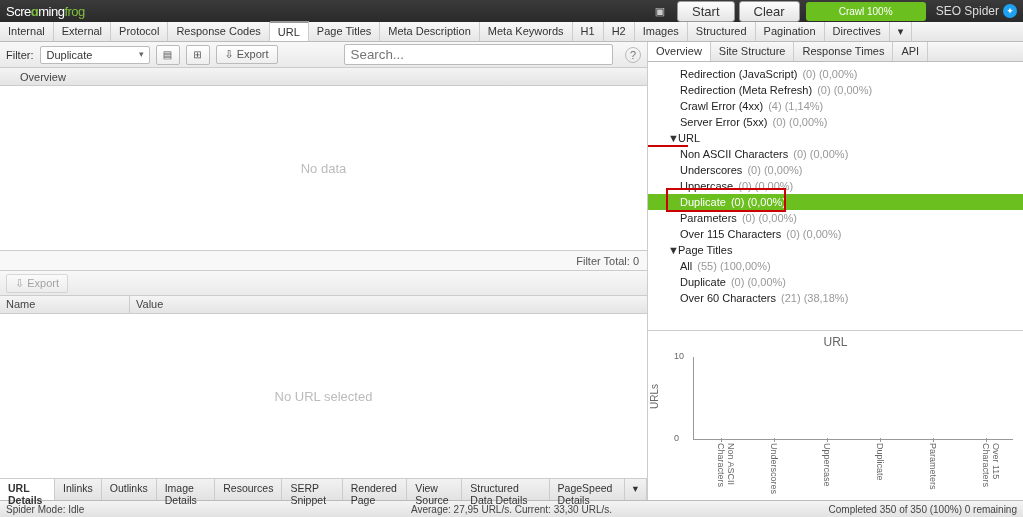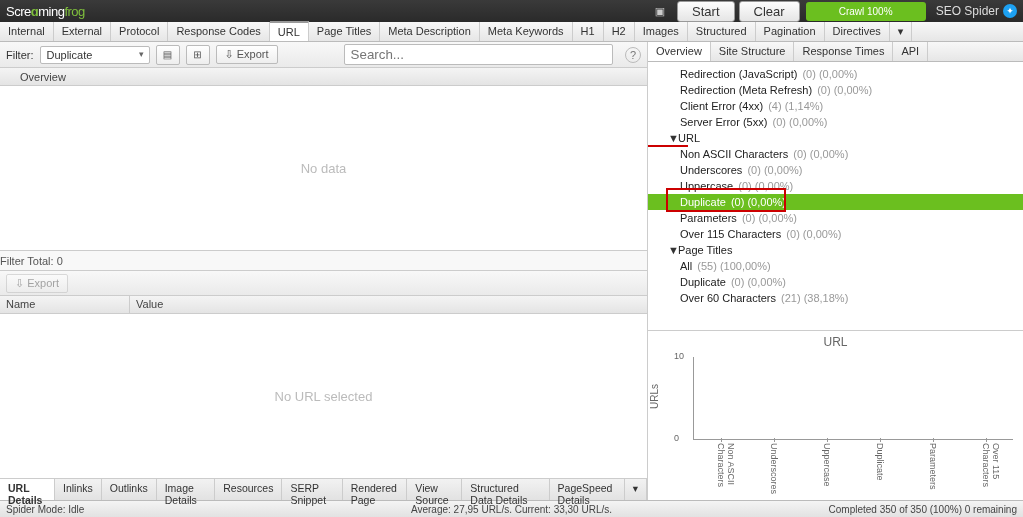--- a/index.html
+++ b/index.html
@@ -21,21 +21,21 @@
 .toolbar{height:26px;background:linear-gradient(#f8f8f8,#eaeaea);border-bottom:1px solid #ccc;display:flex;align-items:center;padding:0 6px;gap:6px}
 .select{border:1px solid #bbb;background:#fff;padding:2px 18px 2px 6px;border-radius:2px;position:relative;min-width:110px}
 .select:after{content:"▾";position:absolute;right:5px;top:2px;color:#666;font-size:9px}
 .icon-btn{width:24px;height:20px;border:1px solid #bbb;background:linear-gradient(#fff,#eee);border-radius:2px;display:flex;align-items:center;justify-content:center;cursor:pointer;font-size:10px;color:#555}
 .export-btn{border:1px solid #bbb;background:linear-gradient(#fff,#eee);border-radius:2px;padding:2px 8px;cursor:pointer;color:#555}
 .search{flex:1;margin-left:60px;border:1px solid #bbb;border-radius:2px;padding:2px 6px;color:#999;background:#fff}
 .help-icon{width:16px;height:16px;border:1px solid #bbb;border-radius:50%;text-align:center;line-height:14px;color:#777;margin-left:6px;cursor:pointer}
 .colhead{height:18px;background:linear-gradient(#f4f4f4,#e4e4e4);border-bottom:1px solid #ccc;display:flex;align-items:center;padding-left:20px;color:#444}
 .grid{flex:1;background:#fff;position:relative}
 .nodata{position:absolute;left:50%;top:50%;transform:translate(-50%,-50%);color:#bbb;font-size:13px}
-.filter-total{height:20px;border-top:1px solid #ccc;background:#f8f8f8;display:flex;align-items:center;justify-content:flex-start;padding-right:8px;color:#555}
+.filter-total{height:20px;border-top:1px solid #ccc;background:#f8f8f8;display:flex;align-items:center;justify-content:flex-end;padding-right:8px;color:#555}
 .sub-toolbar{height:26px;background:linear-gradient(#f8f8f8,#eaeaea);border-top:1px solid #ccc;border-bottom:1px solid #ccc;display:flex;align-items:center;padding:0 6px}
 .kv-head{height:18px;background:linear-gradient(#f4f4f4,#e4e4e4);border-bottom:1px solid #ccc;display:flex;color:#444}
 .kv-head span{padding:2px 6px}
 .kv-head .nm{width:130px;border-right:1px solid #ccc}
 .kv-body{flex:1;position:relative;background:#fff}
 .bottom-tabs{height:22px;background:linear-gradient(#f2f2f2,#e2e2e2);border-top:1px solid #ccc;display:flex}
 .btab{padding:3px 8px;border-right:1px solid #ccc;cursor:pointer;color:#333;font-size:10.5px}
 .btab.active{background:#fff;font-weight:700}
 .right-tabs{height:20px;background:linear-gradient(#f8f8f8,#e6e6e6);border-bottom:1px solid #bbb;display:flex}
 .rtab{padding:3px 8px;border-right:1px solid #ccc;cursor:pointer;color:#333}
@@ -141,21 +141,21 @@
   <div class="right">
     <div class="right-tabs" id="rtabs">
         <div class="rtab active">Overview</div>
         <div class="rtab">Site Structure</div>
         <div class="rtab">Response Times</div>
         <div class="rtab">API</div>
       </div>
     <div class="tree" id="tree" style="position:relative">
         <div class="tree-row l2" style="position: relative;"><span class="lbl">Redirection (JavaScript)</span> <span class="stat">(0) (0,00%)</span></div>
         <div class="tree-row l2" style="position: relative;"><span class="lbl">Redirection (Meta Refresh)</span> <span class="stat">(0) (0,00%)</span></div>
-        <div class="tree-row l2" style="position: relative;"><span class="lbl">Client Error (4xx)</span> <span class="stat">(4) (1,14%)</span></div>
+        <div class="tree-row l2" style="position: relative;"><span class="lbl">Crawl Error (4xx)</span> <span class="stat">(4) (1,14%)</span></div>
         <div class="tree-row l2" style="position: relative;"><span class="lbl">Server Error (5xx)</span> <span class="stat">(0) (0,00%)</span></div>
         <div class="tree-row" style="position: relative;"><span class="caret">▼</span><span class="lbl">URL</span> <span class="stat"></span><div class="redline" style="left: 0px; bottom: -1px; width: 40px;"></div></div>
         <div class="tree-row l2" style="position: relative;"><span class="lbl">Non ASCII Characters</span> <span class="stat">(0) (0,00%)</span></div>
         <div class="tree-row l2" style="position: relative;"><span class="lbl">Underscores</span> <span class="stat">(0) (0,00%)</span></div>
         <div class="tree-row l2" style="position: relative;"><span class="lbl">Uppercase</span> <span class="stat">(0) (0,00%)</span></div>
         <div class="tree-row l2 sel" style="position: relative;"><span class="lbl">Duplicate</span> <span class="stat">(0) (0,00%)</span><div class="redbox" style="left: 18px; top: -6px; width: 120px; height: 24px;"></div></div>
         <div class="tree-row l2" style="position: relative;"><span class="lbl">Parameters</span> <span class="stat">(0) (0,00%)</span></div>
         <div class="tree-row l2" style="position: relative;"><span class="lbl">Over 115 Characters</span> <span class="stat">(0) (0,00%)</span></div>
         <div class="tree-row" style="position: relative;"><span class="caret">▼</span><span class="lbl">Page Titles</span> <span class="stat"></span></div>
         <div class="tree-row l2" style="position: relative;"><span class="lbl">All</span> <span class="stat">(55) (100,00%)</span></div>

